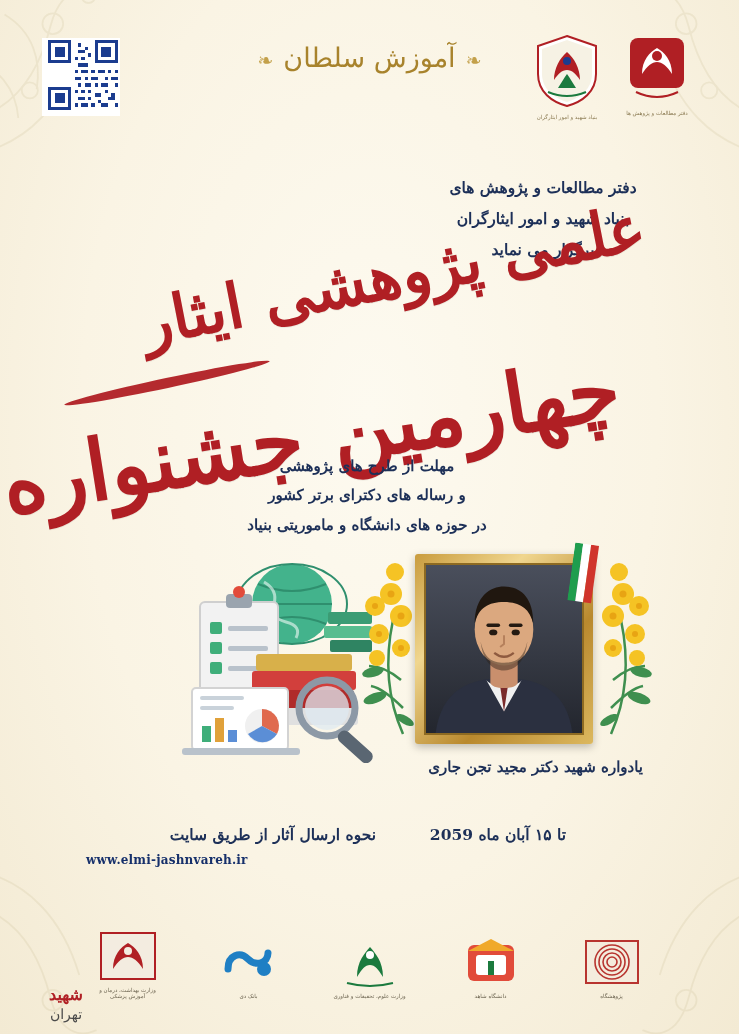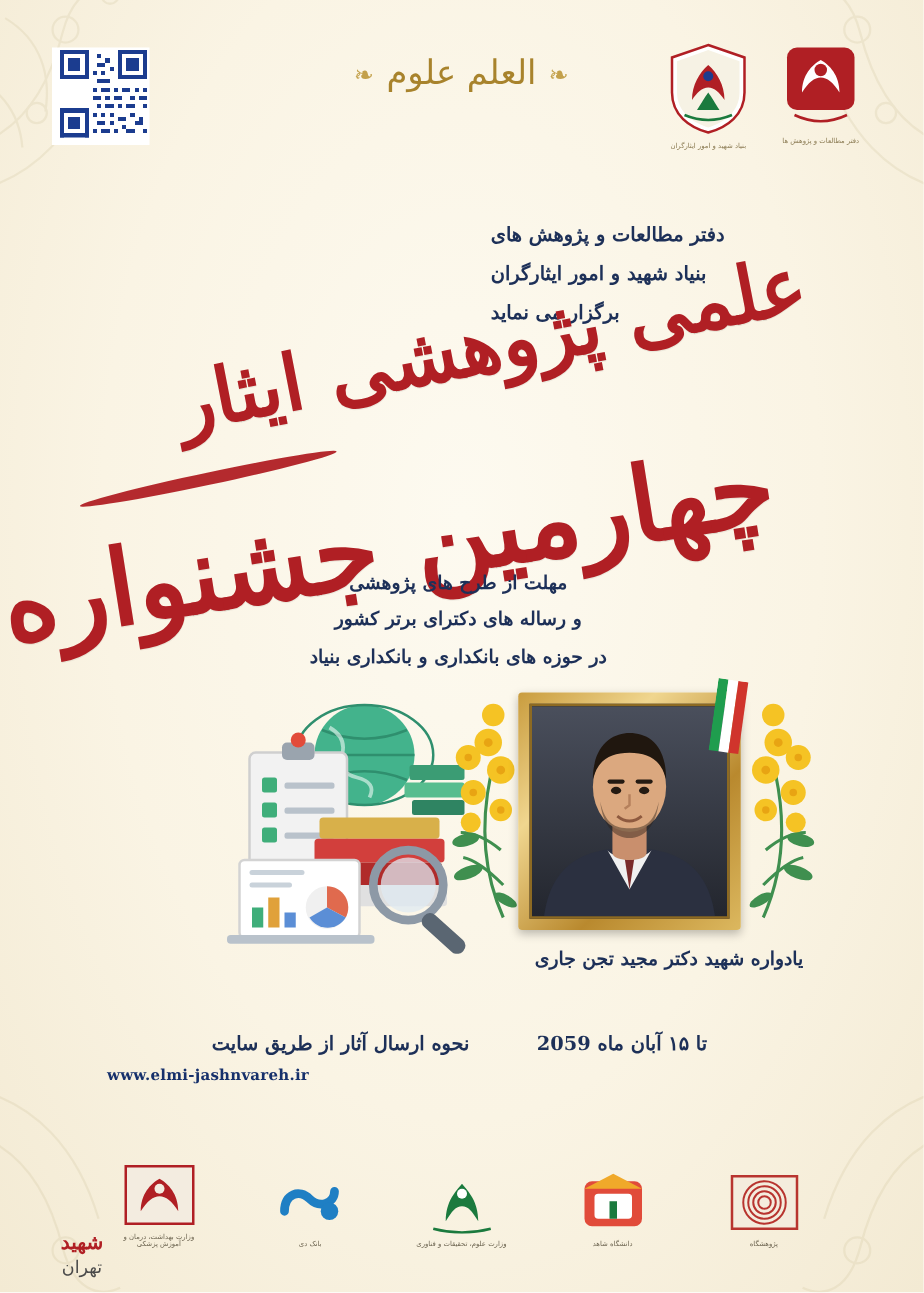--- a/index.html
+++ b/index.html
@@ -84,21 +84,21 @@
     line-height: 1.25;
     direction: rtl;
   }
 
   
   .organizer {
     position: absolute;
     top: 172px;
     right: 46px;
     width: 300px;
-    text-align: left;
+    text-align: center;
     direction: rtl;
     color: #1d3058;
     font-size: 15.5px;
     line-height: 2.0;
     font-weight: bold;
     font-family: "DejaVu Serif", "Liberation Serif", serif;
   }
 
   
   .main-title {
@@ -403,21 +403,21 @@
         <rect x="8" y="19" width="1" height="1"></rect>
           <rect x="10" y="19" width="2" height="1"></rect>
         <rect x="13" y="19" width="1" height="1"></rect>
           <rect x="16" y="19" width="2" height="1"></rect>
         <rect x="20" y="19" width="1" height="1"></rect>
       </g>
     </svg>
   </div>
 
   <div class="top-calligraphy">
-    <span class="orn">❧</span><span>العلم علوم</span><span class="orn">❧</span>
+    <span class="orn">❧</span><span>آموزش سلطان</span><span class="orn">❧</span>
   </div>
 
   <div class="top-logos">
     <div class="logo-box">
       <svg width="66" height="74" viewBox="0 0 66 74">
         <path d="M33 2 L62 12 V40 C62 58 48 68 33 72 C18 68 4 58 4 40 V12 Z" fill="#ffffff" stroke="#b01f24" stroke-width="2"></path>
         <path d="M33 6 L58 15 V40 C58 55 46 64 33 68 C20 64 8 55 8 40 V15 Z" fill="#f6f2e4"></path>
         <path d="M20 46 C20 34 26 24 33 18 C40 24 46 34 46 46 C42 40 38 36 33 36 C28 36 24 40 20 46 Z" fill="#b01f24"></path>
         <path d="M24 54 C28 48 30 44 33 40 C36 44 38 48 42 54 Z" fill="#1b7a3e"></path>
         <circle cx="33" cy="27" r="4" fill="#1b3c8f"></circle>
@@ -444,21 +444,21 @@
 
   <div class="main-title">
     <div class="mt-line mt-1">علمی پژوهشی ایثار</div>
     <div class="mt-line mt-2">چهارمین جشنواره</div>
     <div class="mt-stroke"></div>
   </div>
 
   <div class="subtitle">
     <div>مهلت از طرح های پژوهشی</div>
     <div>و رساله های دکترای برتر کشور</div>
-    <div>در حوزه های بانکداری و بانکداری بنیاد</div>
+    <div>در حوزه های دانشگاه و ماموریتی بنیاد</div>
   </div>
 
   <svg class="illustration" viewBox="0 0 300 215">
 
     <circle cx="196" cy="56" r="40" fill="#43b38c"></circle>
     <path d="M156 56 h80 M196 16 a55 40 0 0 1 0 80 a55 40 0 0 1 0 -80" fill="none" stroke="#2f8f6e" stroke-width="2"></path>
     <path d="M162 36 q34 14 68 0 M162 76 q34 -14 68 0" fill="none" stroke="#2f8f6e" stroke-width="2"></path>
     <path d="M168 34 q14 8 10 22 q-4 14 12 18 q16 4 10 16" fill="none" stroke="#ffffff" stroke-width="3" opacity="0.55"></path>
 
     <rect x="104" y="54" width="78" height="96" rx="5" fill="#f2f2f2" stroke="#cfcfcf" stroke-width="2"></rect>

